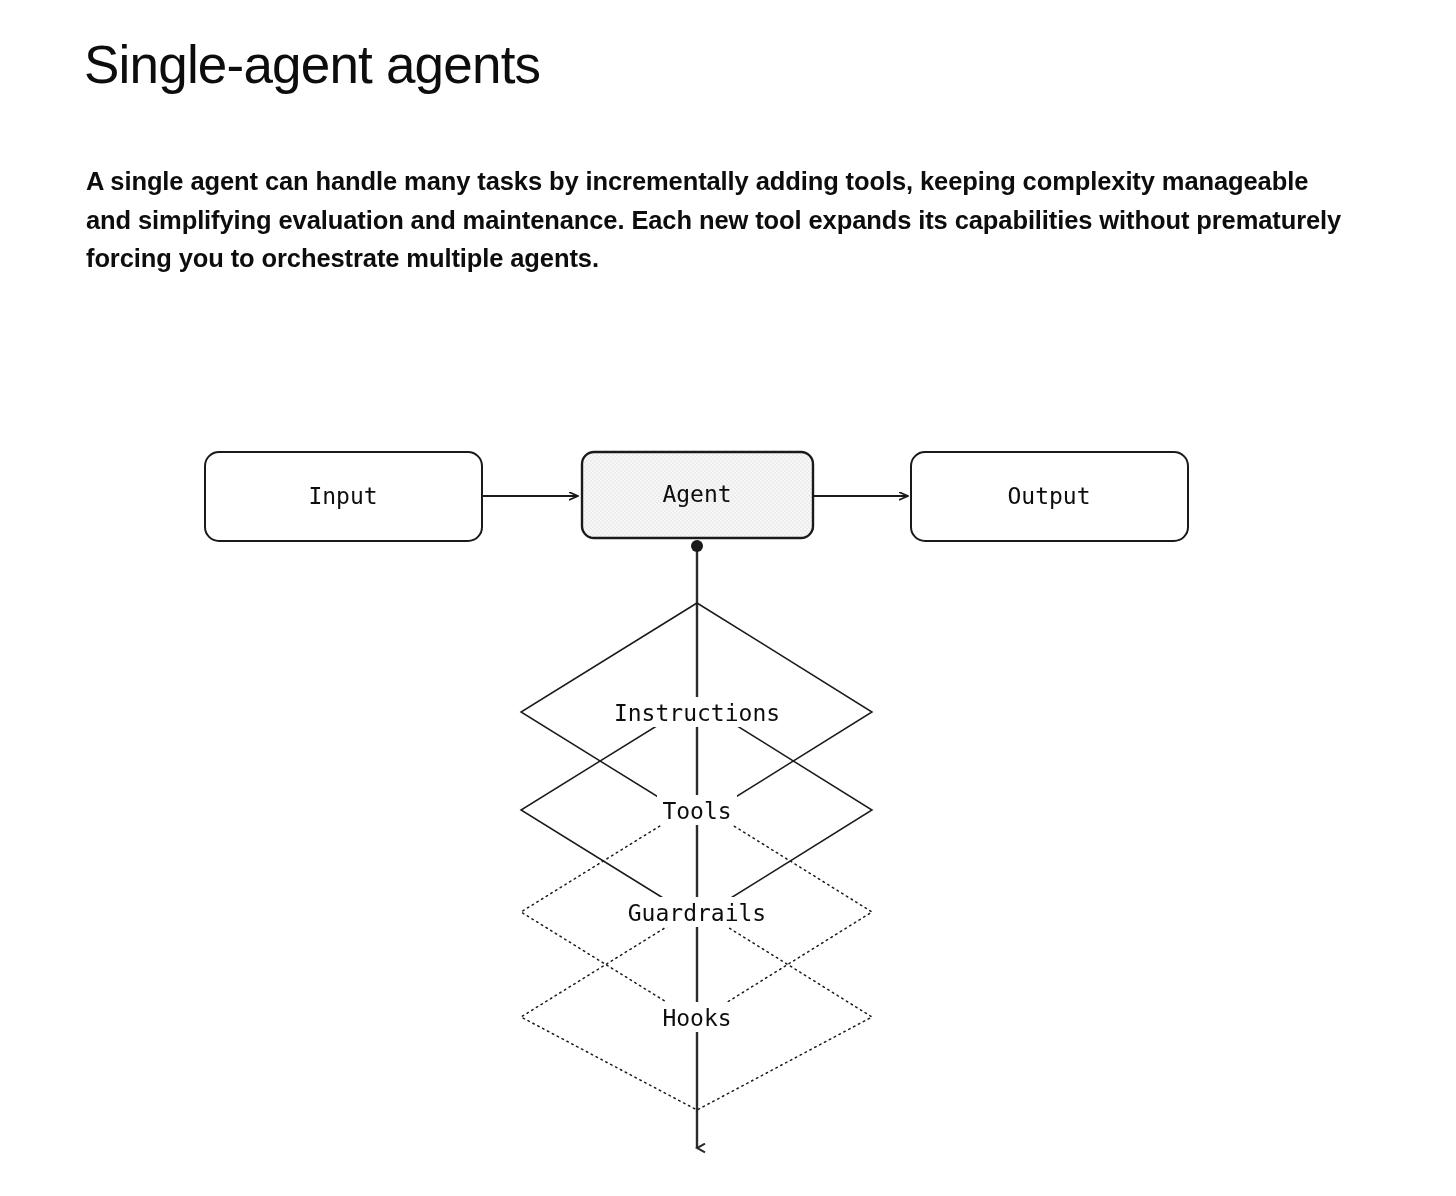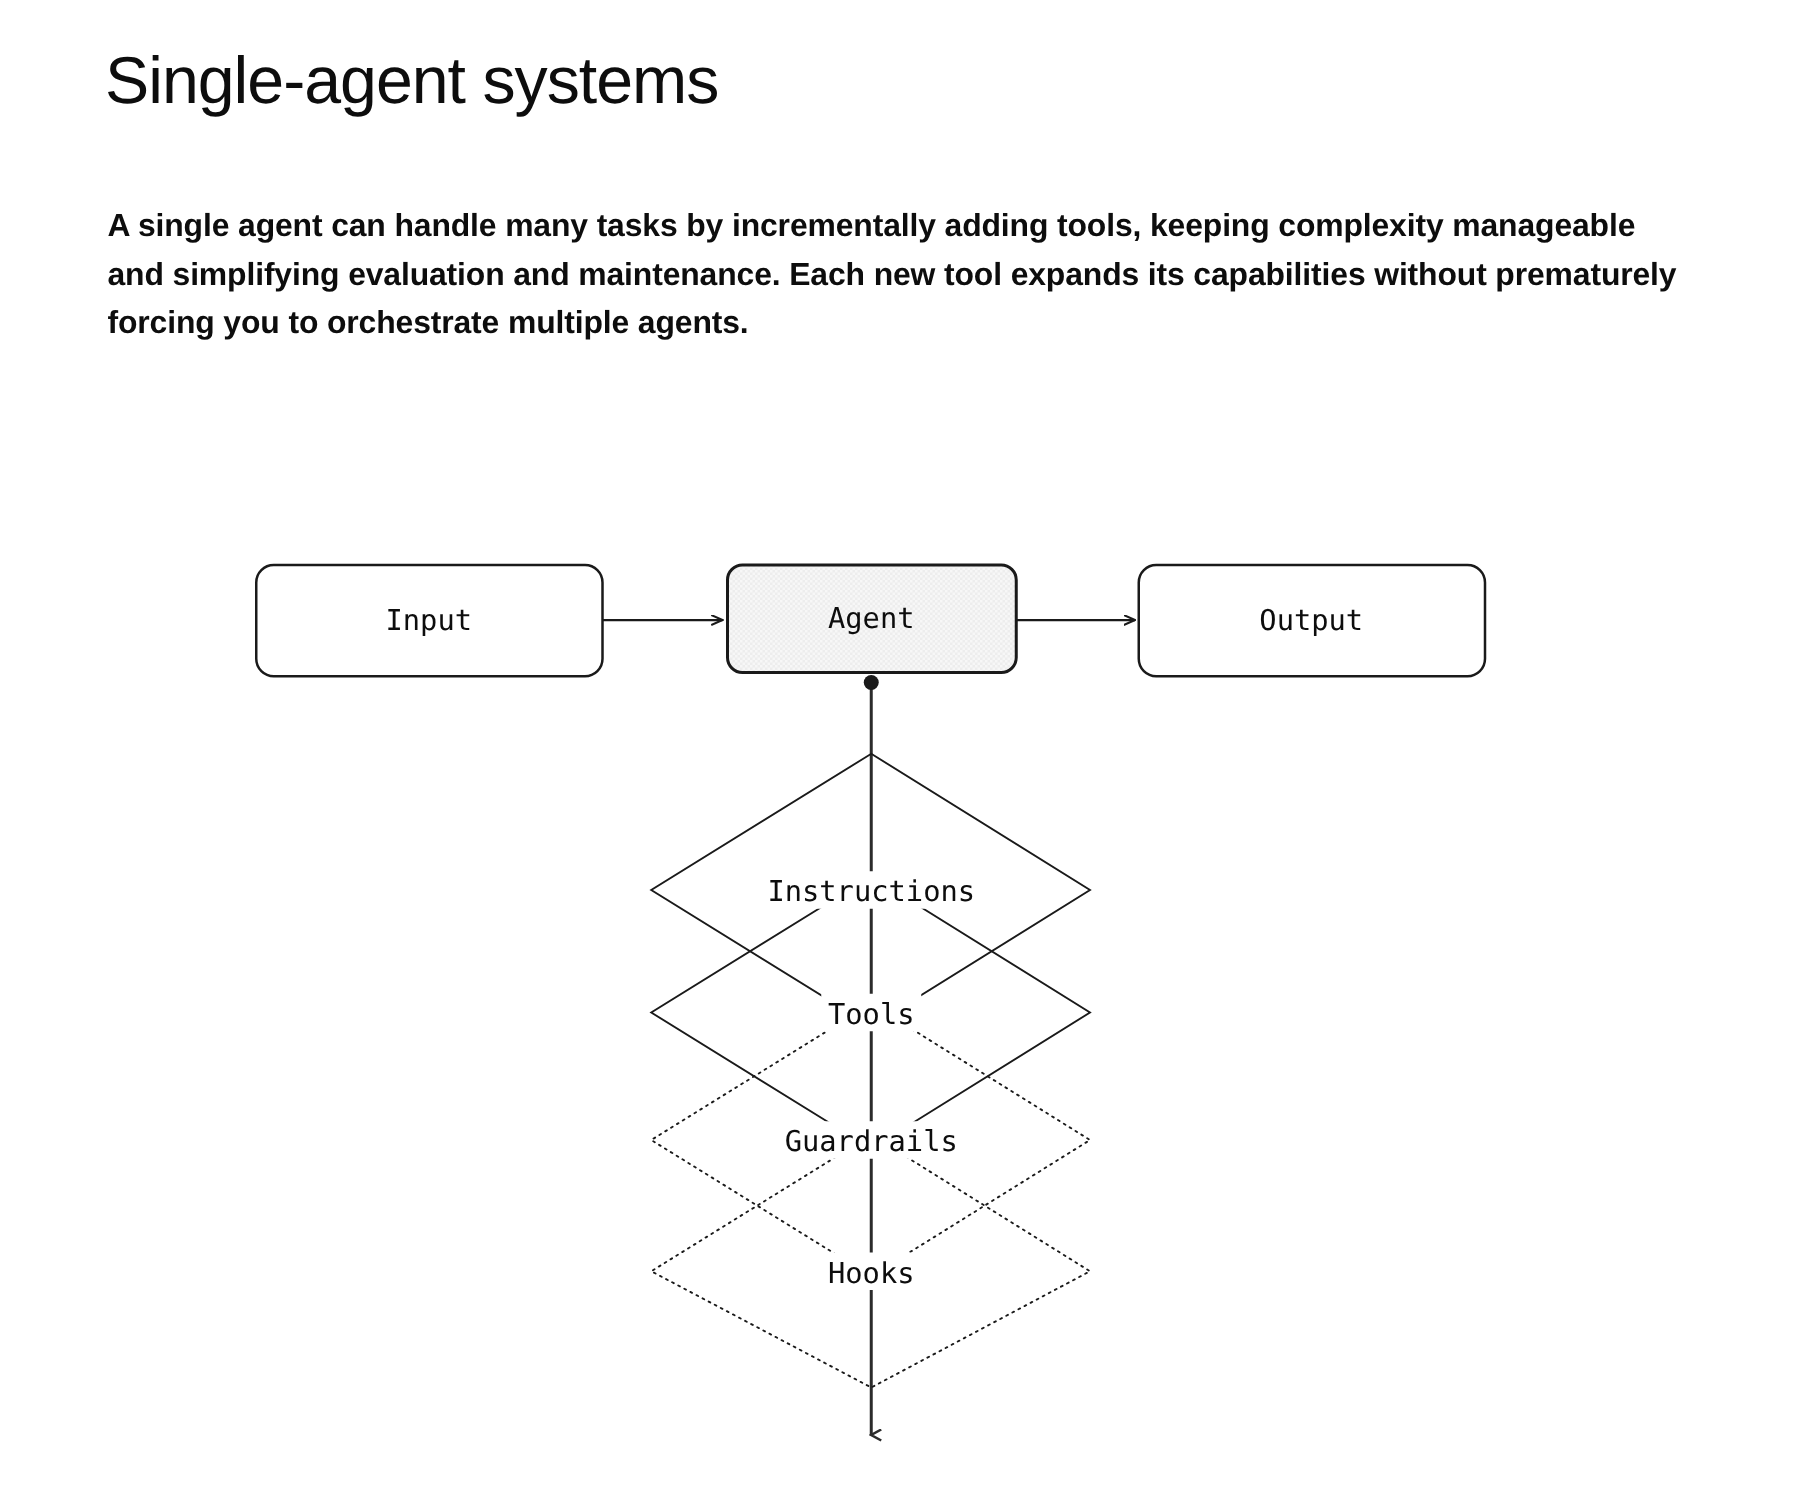--- a/index.html
+++ b/index.html
@@ -62,21 +62,21 @@
   }
   .node-label-box {
     font-family: "DejaVu Sans Mono", "Liberation Mono", monospace;
     font-size: 23px;
     fill: #0d0d0d;
   }
 </style>
 </head>
 <body>
 
-<div class="page-title">Single-agent systems</div>
+<div class="page-title">Single-agent agents</div>
 
 <div class="intro-paragraph">A single agent can handle many tasks by incrementally adding tools, keeping complexity manageable and simplifying evaluation and maintenance. Each new tool expands its capabilities without prematurely forcing you to orchestrate multiple agents.</div>
 
 <div class="diagram-wrap">
   <svg class="diagram-svg" viewBox="0 0 1456 1196" xmlns="http://www.w3.org/2000/svg">
     <defs>
       <pattern id="agent-texture" width="4" height="4" patternUnits="userSpaceOnUse">
         <rect width="4" height="4" fill="#ededed"></rect>
         <rect width="2" height="2" x="0" y="0" fill="#f7f7f7"></rect>
         <rect width="2" height="2" x="2" y="2" fill="#f7f7f7"></rect>

